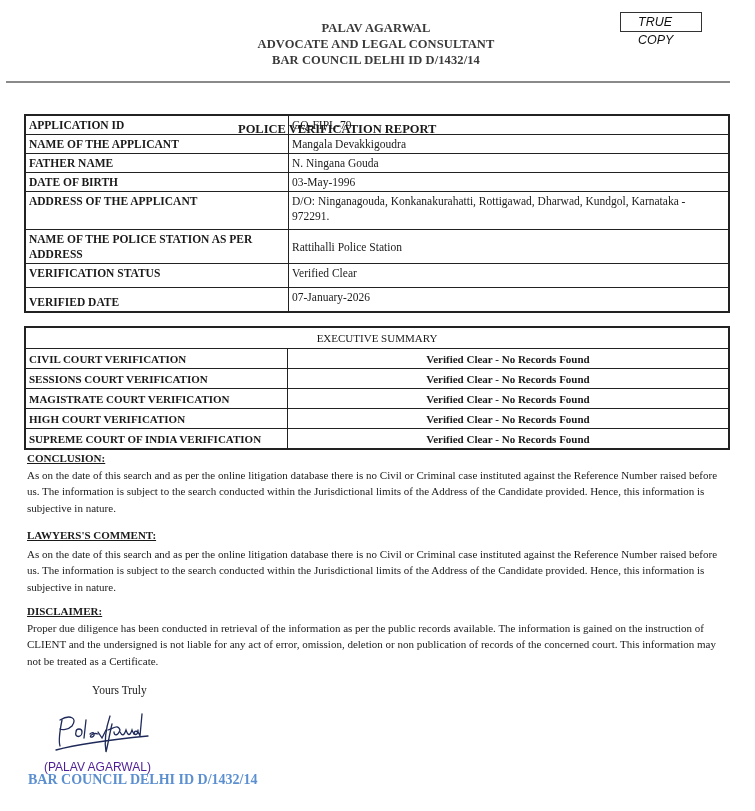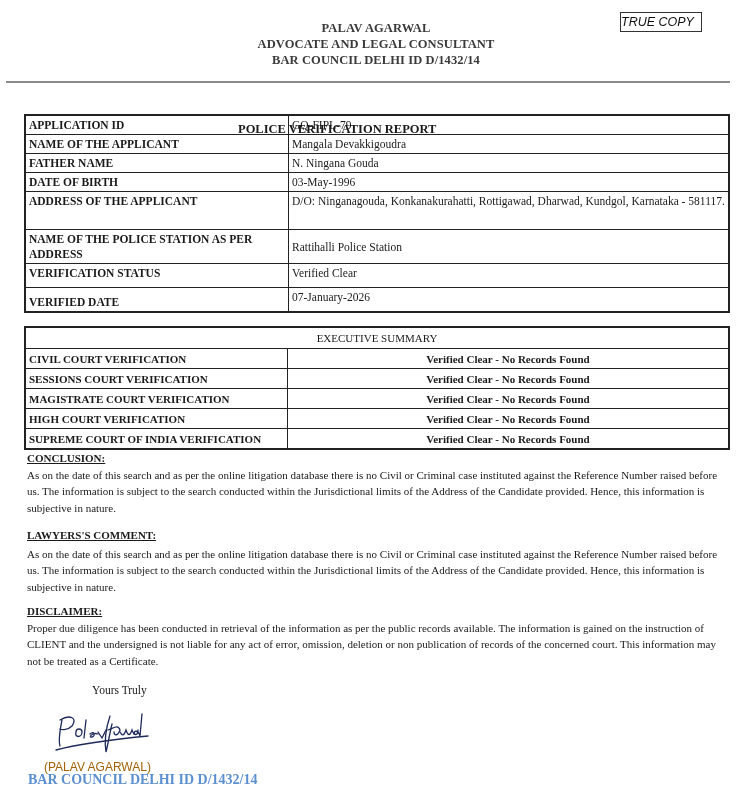--- a/index.html
+++ b/index.html
@@ -6,21 +6,21 @@
     body {
       width: 755px; height: 811px; position: relative; overflow: hidden;
       font-family: "Liberation Serif", "DejaVu Serif", serif;
       color: #1a1a1a;
     }
     .true-copy {
       position: absolute; left: 620px; top: 12px; width: 82px; height: 20px;
       border: 1px solid #333; box-sizing: border-box;
       font-family: "Liberation Sans", "DejaVu Sans", sans-serif;
       font-style: italic; font-size: 12.5px; line-height: 18px;
-      padding-left: 0; color: #111;
+      padding-left: 17px; color: #111;
     }
     .letterhead {
       position: absolute; left: 150px; top: 20px; width: 452px;
       text-align: center; font-weight: bold; font-size: 12.5px; line-height: 16px;
       color: #3a3a3a; letter-spacing: 0.1px;
     }
     .hr {
       position: absolute; left: 6px; top: 81px; width: 724px; height: 0;
       border-top: 2px solid #8a8a8a;
     }
@@ -50,21 +50,21 @@
     .summary-table td.hdr { text-align: center; height: 16px; }
     .summary-table td.lbl { width: 255px; font-weight: bold; }
     .summary-table td.val { text-align: center; font-weight: bold; }
     .section { position: absolute; left: 27px; width: 700px; font-size: 11px; line-height: 16.5px; }
     .section .heading { font-weight: bold; text-decoration: underline; display: block; }
     .sig-block { position: absolute; left: 28px; top: 684px; width: 300px; }
     .yours { position: absolute; left: 48px; top: 0; font-size: 11.5px; margin-left: 16px; }
     .signature { position: absolute; left: 20px; top: 18px; width: 110px; height: 55px; }
     .sig-name {
       position: absolute; left: 16px; top: 76px; font-size: 12px;
-      font-family: "Liberation Sans", "DejaVu Sans", sans-serif; color: #a16207;
+      font-family: "Liberation Sans", "DejaVu Sans", sans-serif; color: #4c1d95;
     }
     .bar-id {
       position: absolute; left: 0; top: 88px; font-size: 14px; font-weight: bold;
       color: #5b8fd0; white-space: nowrap;
     }
   </style>
 </head>
 <body>
 
 <div class="true-copy">TRUE COPY</div>
@@ -92,21 +92,21 @@
   <tr>
     <td class="lbl">FATHER NAME</td>
     <td class="val">N. Ningana Gouda</td>
   </tr>
   <tr>
     <td class="lbl">DATE OF BIRTH</td>
     <td class="val">03-May-1996</td>
   </tr>
   <tr>
     <td class="lbl" style="height:34px">ADDRESS OF THE APPLICANT</td>
-    <td class="val">D/O: Ninganagouda, Konkanakurahatti, Rottigawad, Dharwad, Kundgol, Karnataka - 581117.</td>
+    <td class="val">D/O: Ninganagouda, Konkanakurahatti, Rottigawad, Dharwad, Kundgol, Karnataka - 972291.</td>
   </tr>
   <tr>
     <td class="lbl">NAME OF THE POLICE STATION AS PER ADDRESS</td>
     <td class="val" style="vertical-align:middle">Rattihalli Police Station</td>
   </tr>
   <tr>
     <td class="lbl" style="height:20px">VERIFICATION STATUS</td>
     <td class="val">Verified Clear</td>
   </tr>
   <tr>

